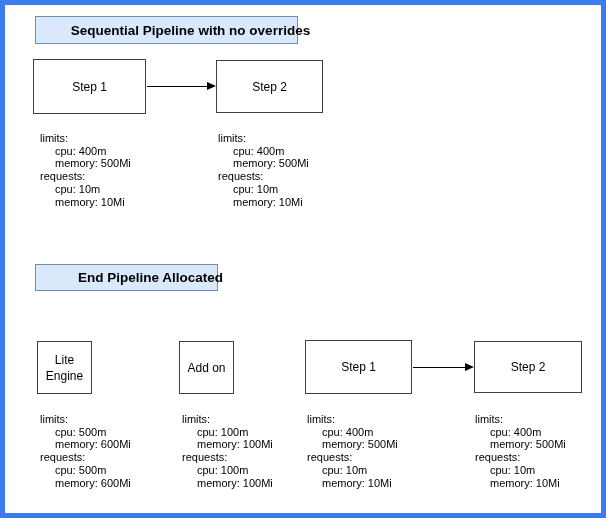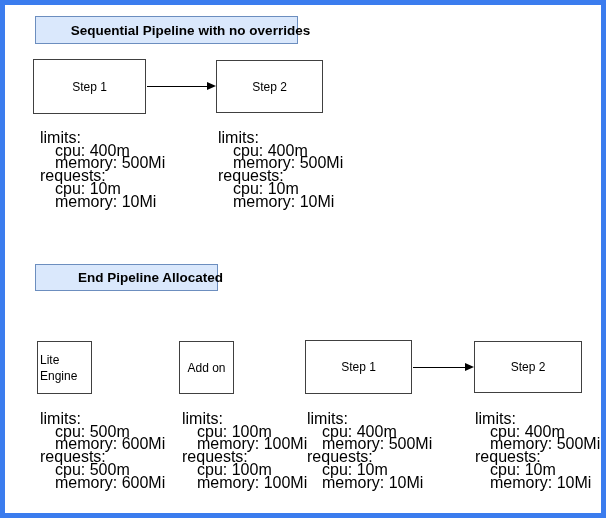--- a/index.html
+++ b/index.html
@@ -33,21 +33,21 @@
     font-size: 13.5px;
     white-space: nowrap;
     color: var(--text);
     padding-left: 48px;
   }
   .node {
     position: absolute;
     display: flex;
     align-items: center;
     justify-content: center;
-    text-align: left;
+    text-align: center;
     background: #ffffff;
     border: 1px solid var(--node_stroke);
     font-size: 12px;
     line-height: 16px;
     color: var(--text);
     padding: 2px;
   }
   .arrow { position: absolute; height: 9px; }
   .arrow .shaft {
     position: absolute;
@@ -57,21 +57,21 @@
   .arrow .head {
     position: absolute;
     right: 0; top: 0;
     width: 0; height: 0;
     border-left: 9px solid var(--arrow);
     border-top: 4.5px solid transparent;
     border-bottom: 4.5px solid transparent;
   }
   .res {
     position: absolute;
-    font-size: 16px;
+    font-size: 11px;
     line-height: 12.7px;
     white-space: nowrap;
     color: var(--text);
   }
   .res .ind { padding-left: 15px; }
 </style>
 </head>
 <body>
 
 <div class="canvas">

